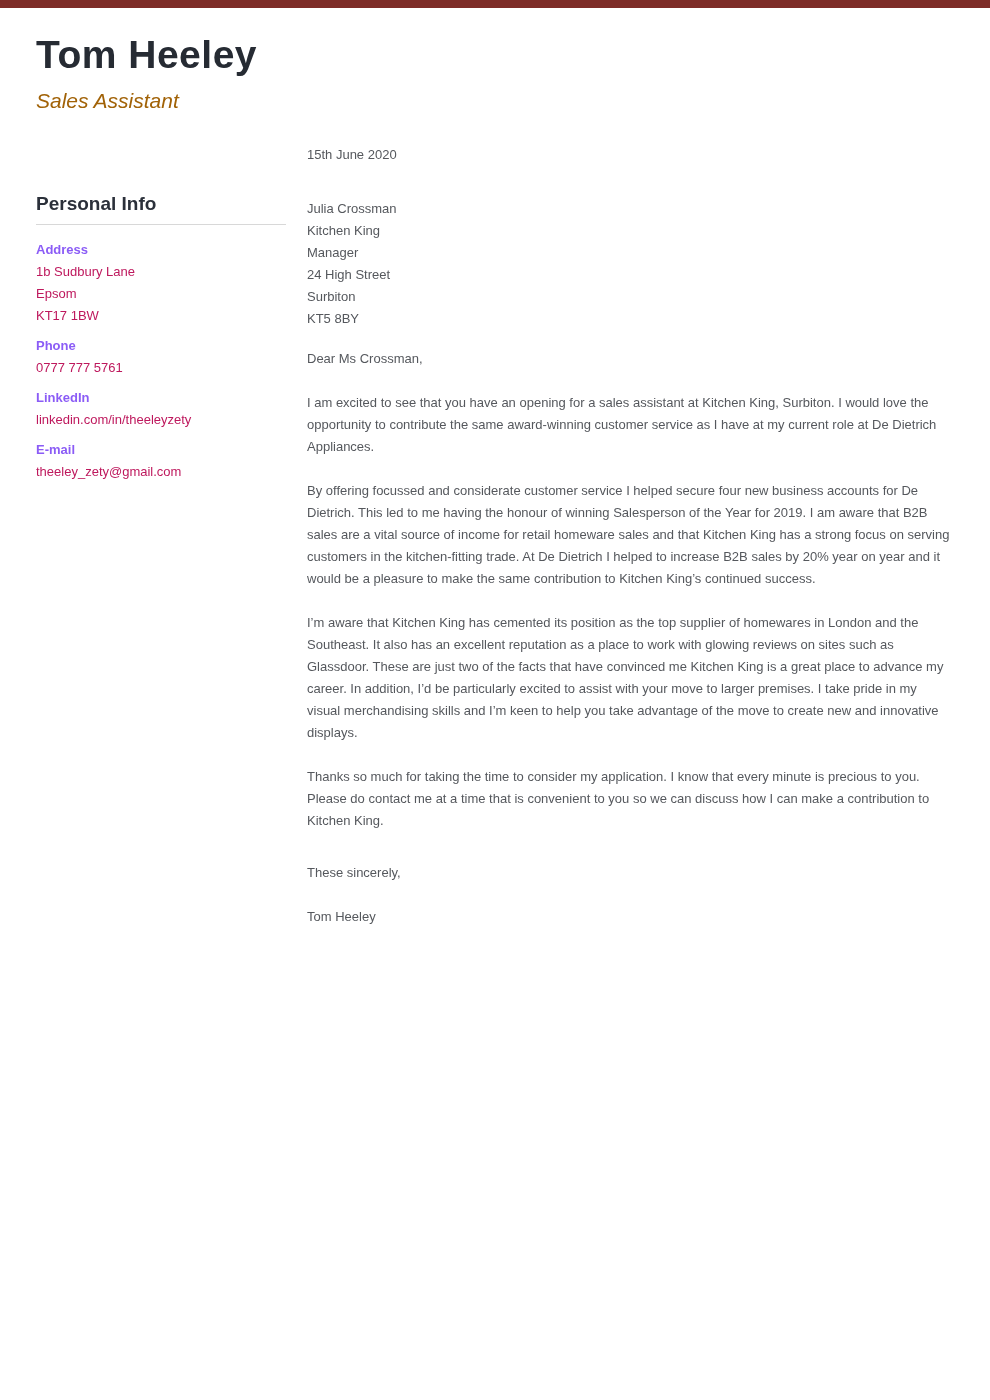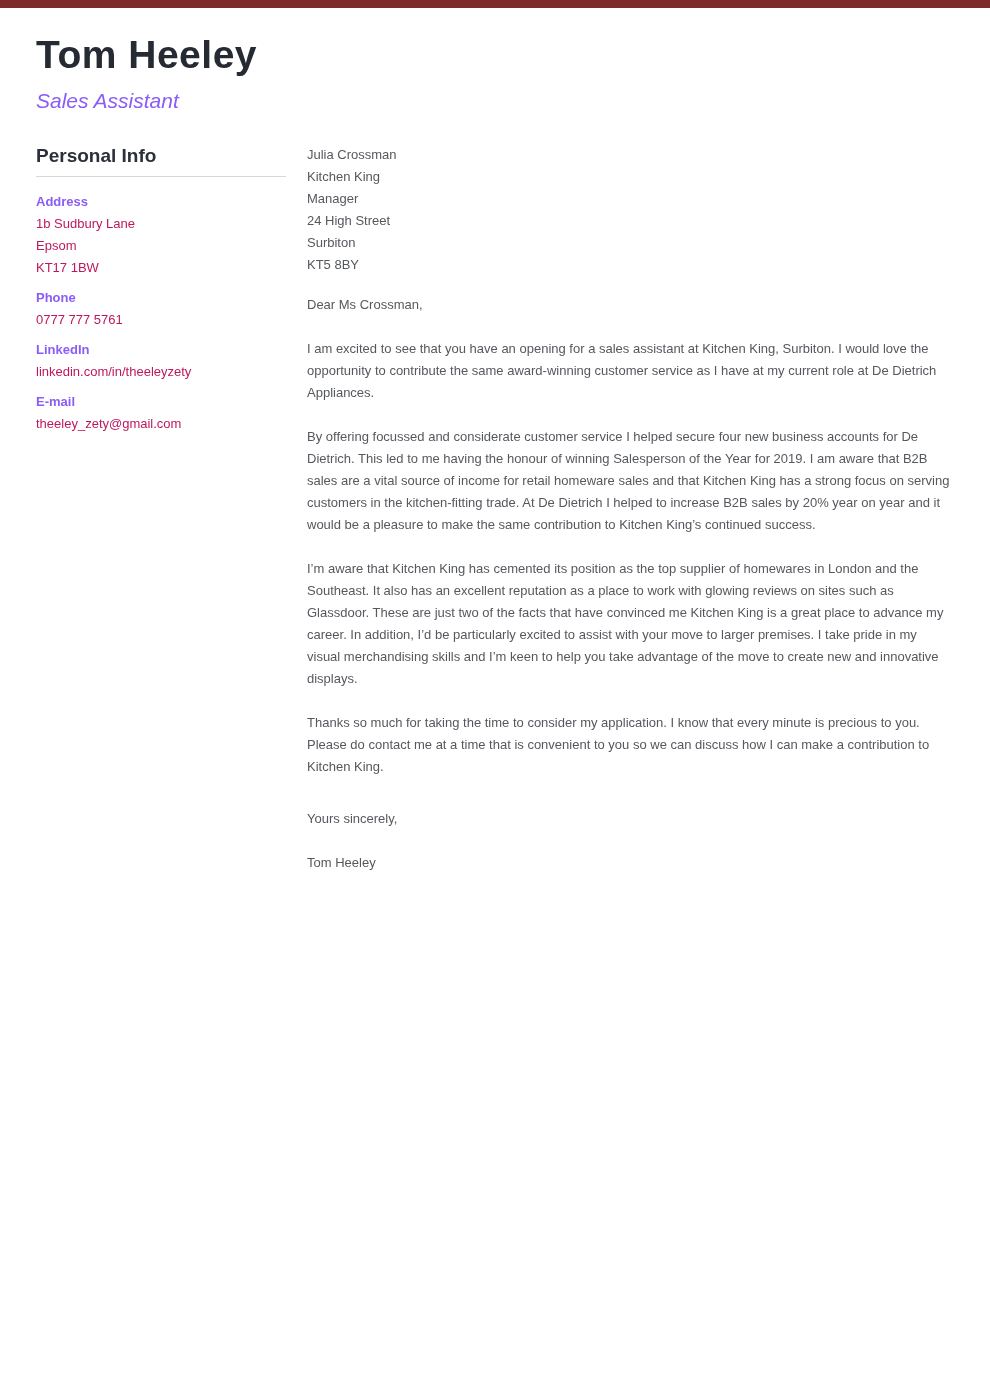--- a/index.html
+++ b/index.html
@@ -27,30 +27,31 @@
     line-height: 46px;
     font-weight: bold;
     color: #262b33;
     letter-spacing: 0.5px;
   }
   .job-title {
     margin-top: 10px;
     font-size: 21px;
     line-height: 26px;
     font-style: italic;
-    color: #8b5cf6;
+    color: #a16207;
   }
   .content {
     display: flex;
     margin-top: 30px;
     padding: 0 38px 0 36px;
   }
   .sidebar {
     width: 250px;
     flex-shrink: 0;
+    margin-top: 48px;
   }
   .sidebar-heading {
     font-size: 19px;
     line-height: 24px;
     font-weight: bold;
     color: #2b303a;
   }
   .sidebar-divider {
     border: none;
     border-top: 1px solid #d8d8d8;
@@ -108,34 +109,35 @@
       <div class="sidebar-value">linkedin.com/in/theeleyzety</div>
     </div>
 
     <div>
       <div class="sidebar-label">E-mail</div>
       <div class="sidebar-value">theeley_zety@gmail.com</div>
     </div>
   </div>
 
   <div class="main">
+    <div class="letter-date">15th June 2020</div>
 
     <div class="recipient-block">
       <div>Julia Crossman</div>
       <div>Kitchen King</div>
       <div>Manager</div>
       <div>24 High Street</div>
       <div>Surbiton</div>
       <div>KT5 8BY</div>
     </div>
 
     <div class="salutation">Dear Ms Crossman,</div>
 
     <p class="letter-paragraph">I am excited to see that you have an opening for a sales assistant at Kitchen King, Surbiton. I would love the opportunity to contribute the same award-winning customer service as I have at my current role at De Dietrich Appliances.</p>
     <p class="letter-paragraph">By offering focussed and considerate customer service I helped secure four new business accounts for De Dietrich. This led to me having the honour of winning Salesperson of the Year for 2019. I am aware that B2B sales are a vital source of income for retail homeware sales and that Kitchen King has a strong focus on serving customers in the kitchen-fitting trade. At De Dietrich I helped to increase B2B sales by 20% year on year and it would be a pleasure to make the same contribution to Kitchen King’s continued success.</p>
     <p class="letter-paragraph">I’m aware that Kitchen King has cemented its position as the top supplier of homewares in London and the Southeast. It also has an excellent reputation as a place to work with glowing reviews on sites such as Glassdoor. These are just two of the facts that have convinced me Kitchen King is a great place to advance my career. In addition, I’d be particularly excited to assist with your move to larger premises. I take pride in my visual merchandising skills and I’m keen to help you take advantage of the move to create new and innovative displays.</p>
     <p class="letter-paragraph">Thanks so much for taking the time to consider my application. I know that every minute is precious to you. Please do contact me at a time that is convenient to you so we can discuss how I can make a contribution to Kitchen King.</p>
 
-    <div class="closing">Yours sincerely,</div>
+    <div class="closing">These sincerely,</div>
     <div class="signature">Tom Heeley</div>
   </div>
 
 </div>
 
 </body></html>

